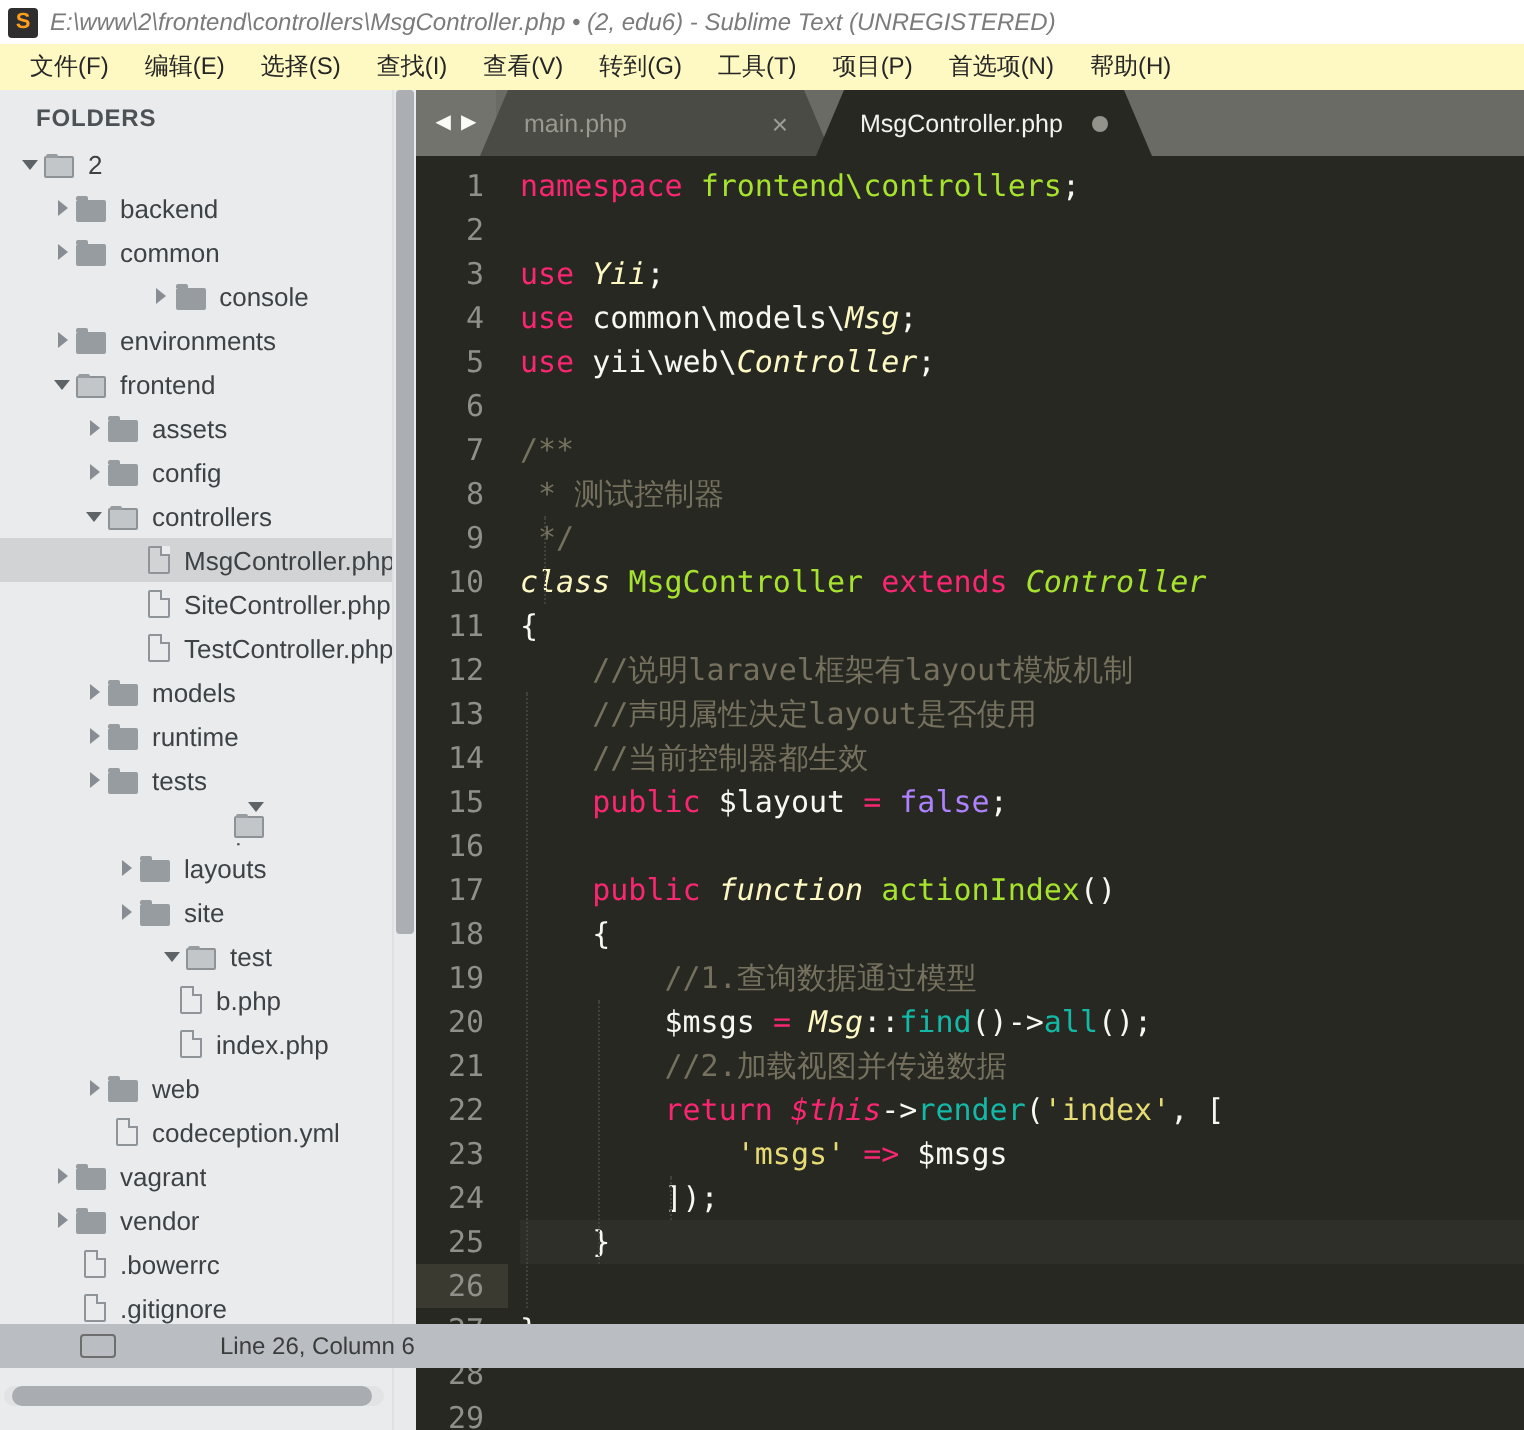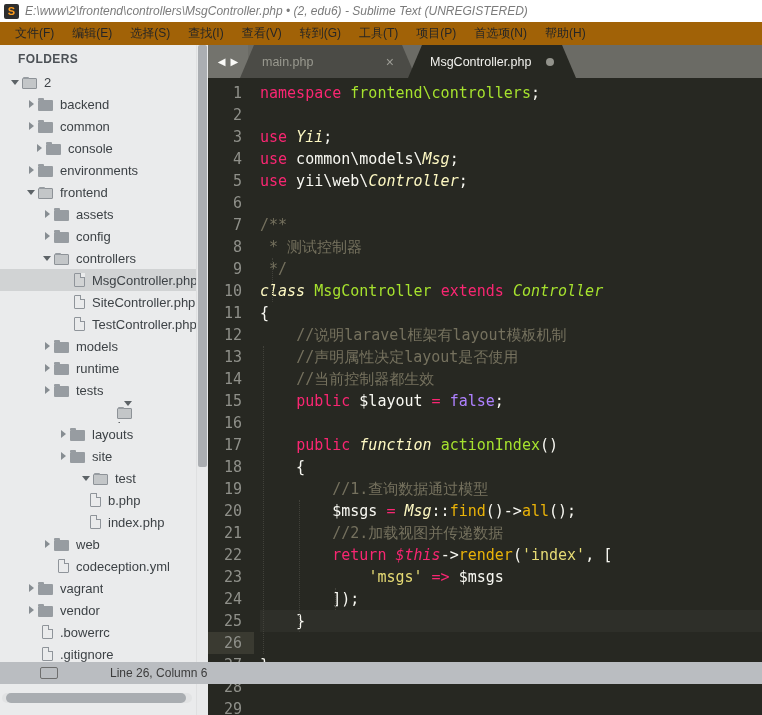--- a/index.html
+++ b/index.html
@@ -7,21 +7,21 @@
   body { font-family:"Liberation Sans", sans-serif; }
   .window { position:relative; width:762px; height:715px; background:#ffffff; overflow:hidden; }
 
   
   .titlebar { height:22px; background:#ffffff; display:flex; align-items:center; padding-left:4px; }
   .app-icon { width:15px; height:15px; background:#2e2e2e; border-radius:2px; color:#ff9d1d;
               font-weight:bold; font-size:11px; line-height:15px; text-align:center; margin-right:6px; }
   .title-text { font-size:12px; color:#7b7b7b; white-space:nowrap;font-style:italic; }
 
   
-  .menubar { height:23px; background:#a16207; display:flex; align-items:flex-start; padding-left:6px; }
+  .menubar { height:23px; background:#fef9c3; display:flex; align-items:flex-start; padding-left:6px; }
   .menu-item { font-size:12px; color:#262626; padding:3px 9px; white-space:nowrap; }
 
   
   .workspace { position:absolute; top:45px; left:0; right:0; bottom:0; display:flex; }
 
   
   .sidebar { width:196px; background:#eaebec; position:relative; overflow:hidden; flex:none; }
   .folders-header { height:26px; line-height:28px; padding-left:18px; font-size:12px; font-weight:bold;
                     color:#4c5156; letter-spacing:0.4px; }
   .tree { }
@@ -68,21 +68,21 @@
   .gutter { position:absolute; top:4px; left:0; width:46px; }
   .gutter-row { height:22px; line-height:22px; text-align:right; padding-right:12px; color:#8f908a; }
   .gutter-row.current { background:#3a3a31; }
   .code-body { margin-left:52px; position:relative; }
   .code-line { height:22px; line-height:22px; white-space:pre; }
   .code-line.current { background:rgba(255,255,255,0.035); }
   .guide { position:absolute; width:0; border-left:1px dotted #41413a; }
   .tk-fg { color:#f8f8f2; }
   .tk-pink { color:#f92672; }
   .tk-pinki { color:#f92672; font-style:italic; }
-  .tk-cyan { color:#eab308; }
+  .tk-cyan { color:#14b8a6; }
   .tk-cyani { color:#fef9c3; font-style:italic; }
   .tk-green { color:#a6e22e; }
   .tk-greeni { color:#a6e22e; font-style:italic; }
   .tk-purple { color:#ae81ff; }
   .tk-yellow { color:#e6db74; }
   .tk-comment { color:#75715e; }
 
   
   .statusbar { position:absolute; left:0; right:0; top:662px; height:22px; background:#babdc1;
                display:flex; align-items:center; padding-left:40px; z-index:10; font-size:12px; color:#3c3c3c; }
@@ -124,21 +124,21 @@
           <div class="trow" style="padding-left: 24px;">
             <span class="tri closed"></span>
             <span class="ficon folder"></span>
             <span class="tlabel">backend</span>
           </div>
           <div class="trow" style="padding-left: 24px;">
             <span class="tri closed"></span>
             <span class="ficon folder"></span>
             <span class="tlabel">common</span>
           </div>
-          <div class="trow" style="padding-left: 32px;">
+          <div class="trow" style="padding-left: 32px; justify-content: center;">
             <span class="tri closed"></span>
             <span class="ficon folder"></span>
             <span class="tlabel">console</span>
           </div>
           <div class="trow" style="padding-left: 24px;">
             <span class="tri closed"></span>
             <span class="ficon folder"></span>
             <span class="tlabel">environments</span>
           </div>
           <div class="trow" style="padding-left: 24px;">

